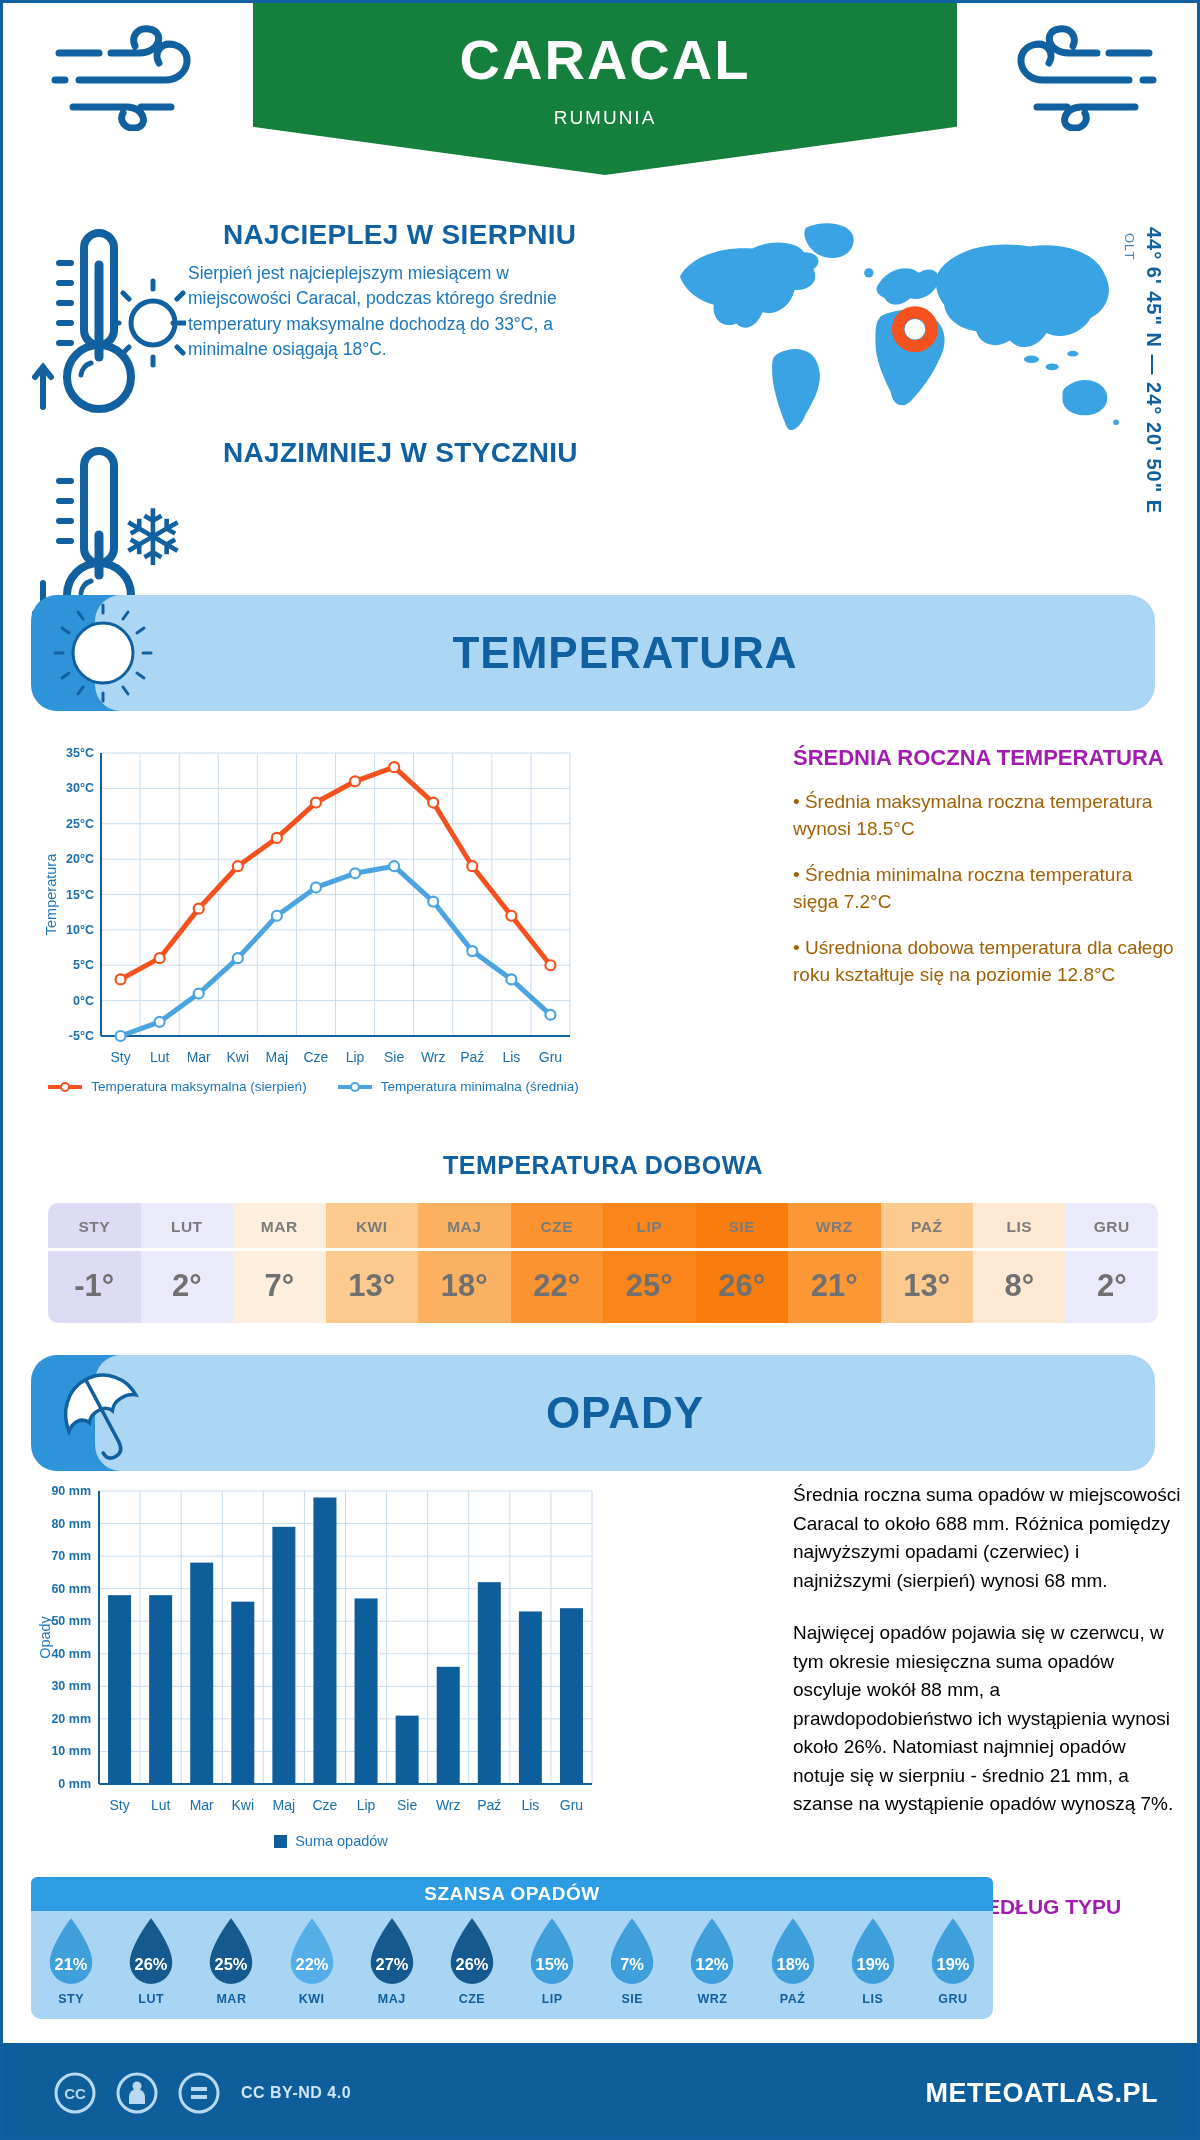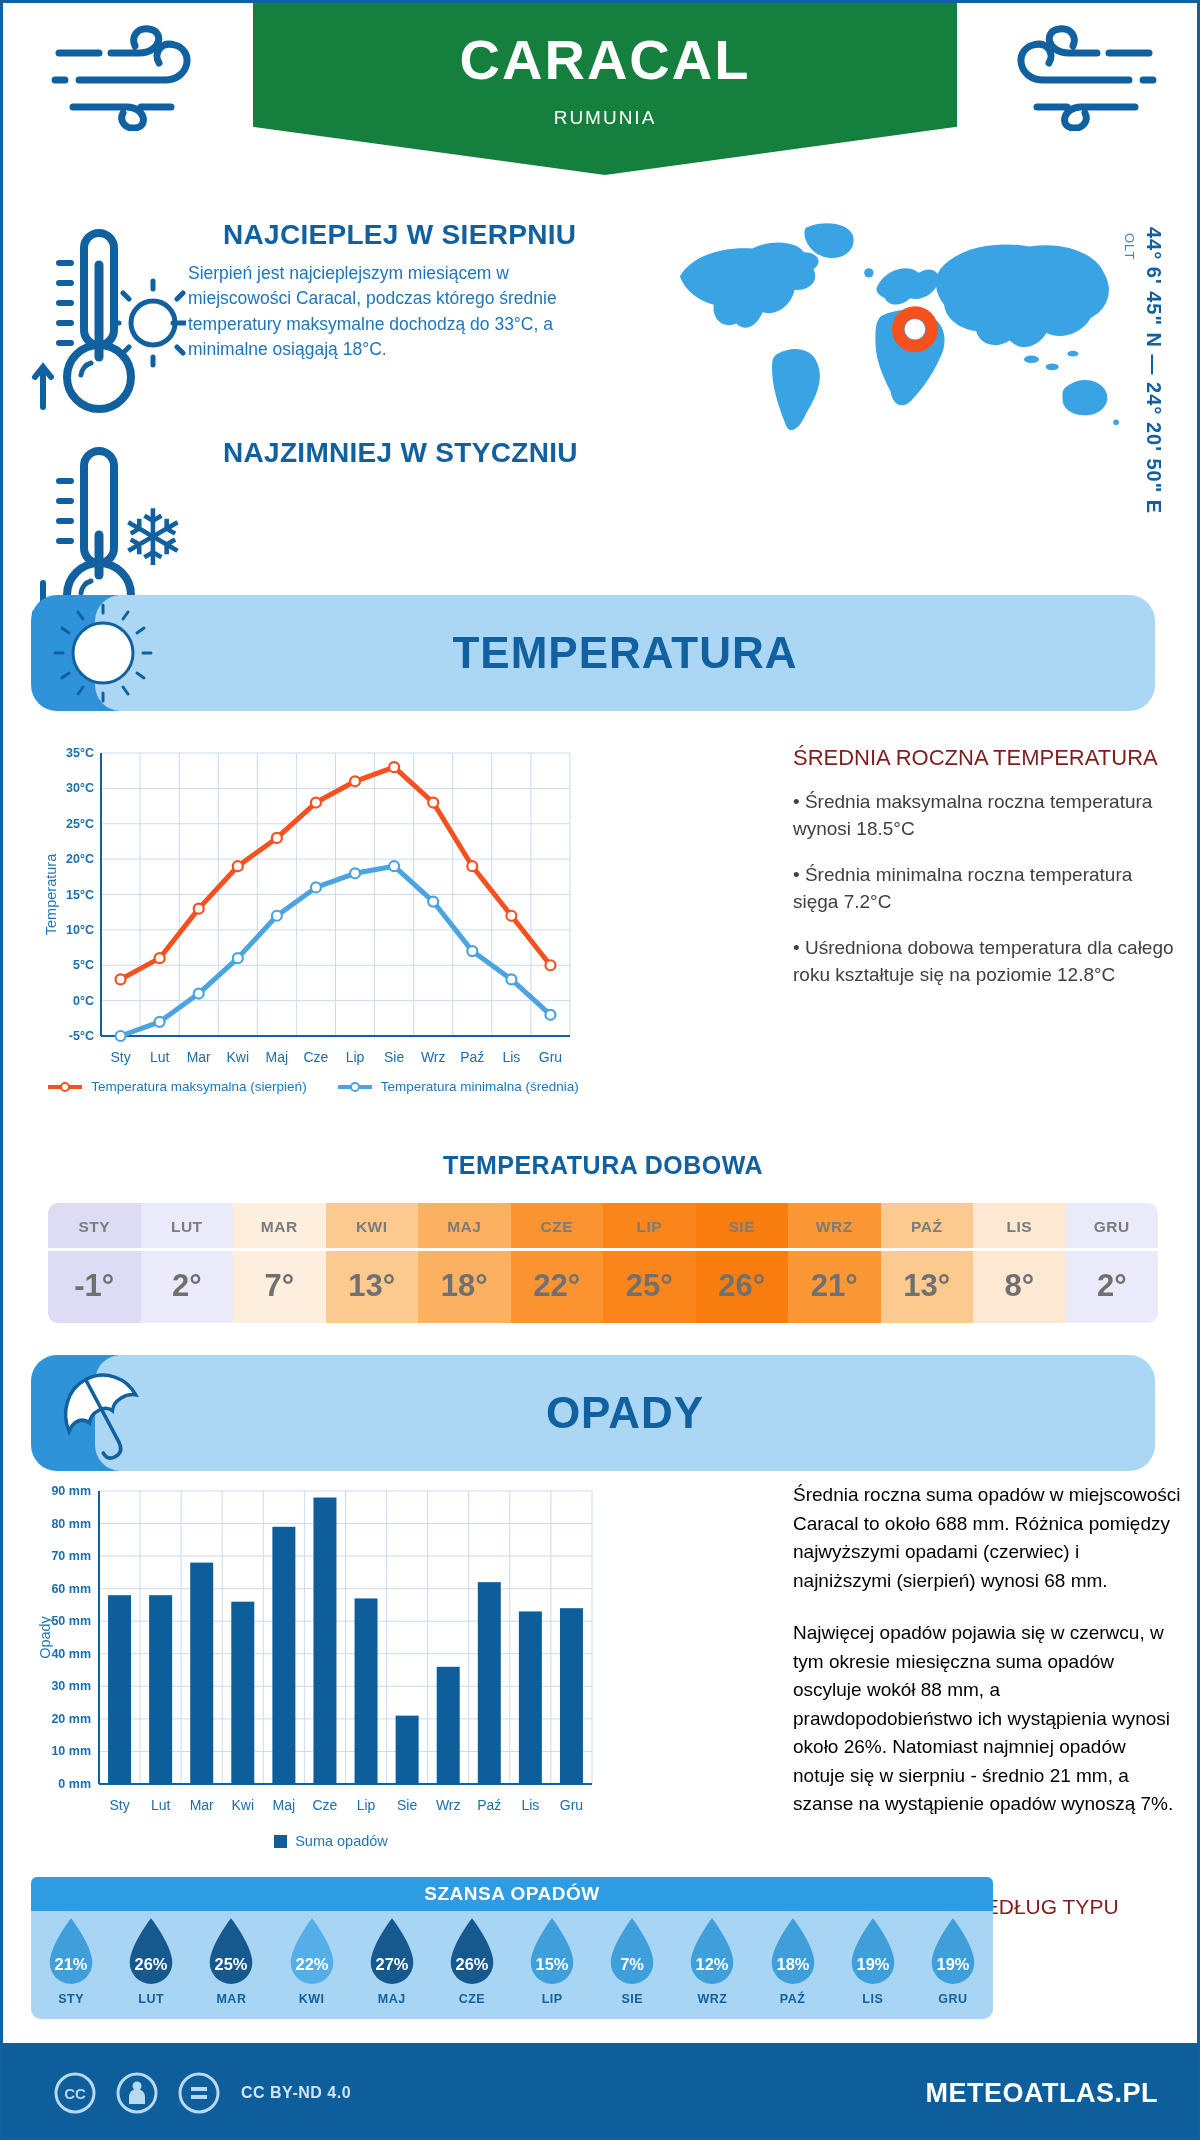--- a/index.html
+++ b/index.html
@@ -21,22 +21,22 @@
   
   .vcoord{position:absolute;writing-mode:vertical-rl;text-orientation:mixed;color:#11609f;font-weight:700;font-size:20px;letter-spacing:1px;}
   .vregion{position:absolute;writing-mode:vertical-rl;text-orientation:mixed;color:#4d85b0;font-weight:400;font-size:13px;letter-spacing:1px;}
 
   
   .sec-tab{position:absolute;width:88px;height:116px;background:#2e93d8;border-radius:26px 0 0 26px;}
   .sec-band{position:absolute;left:92px;width:1060px;height:116px;background:#abd7f4;border-radius:26px;}
   .sec-band .t{width:100%;text-align:center;line-height:116px;font-size:44px;font-weight:800;color:#11609f;letter-spacing:1px;}
 
   
-  .panel-h{font-size:22px;font-weight:400;color:#7f1d1d;margin:0 0 18px;}
-  .bullet{font-size:19px;line-height:1.4;color:#404040;margin:0 0 20px;}
+  .panel-h{font-size:22px;font-weight:700;color:#a21caf;margin:0 0 18px;}
+  .bullet{font-size:19px;line-height:1.4;color:#a16207;margin:0 0 20px;}
   .body-p{font-size:19px;line-height:1.5;color:#000000;margin:0 0 24px;}
 
   .center-h{position:absolute;left:0;width:1200px;text-align:center;font-size:25px;font-weight:800;color:#11609f;letter-spacing:.5px;}
 
   
   .dt{position:absolute;left:45px;top:1200px;width:1110px;height:120px;display:flex;border-radius:10px;overflow:hidden;}
   .dt-col{flex:1;}
   .dt-m{height:45px;line-height:47px;text-align:center;font-size:15.5px;font-weight:700;color:#7b7b7b;
         letter-spacing:.5px;border-bottom:3px solid #fff;}
   .dt-v{height:72px;line-height:70px;text-align:center;font-size:31px;font-weight:700;color:#707070;}

